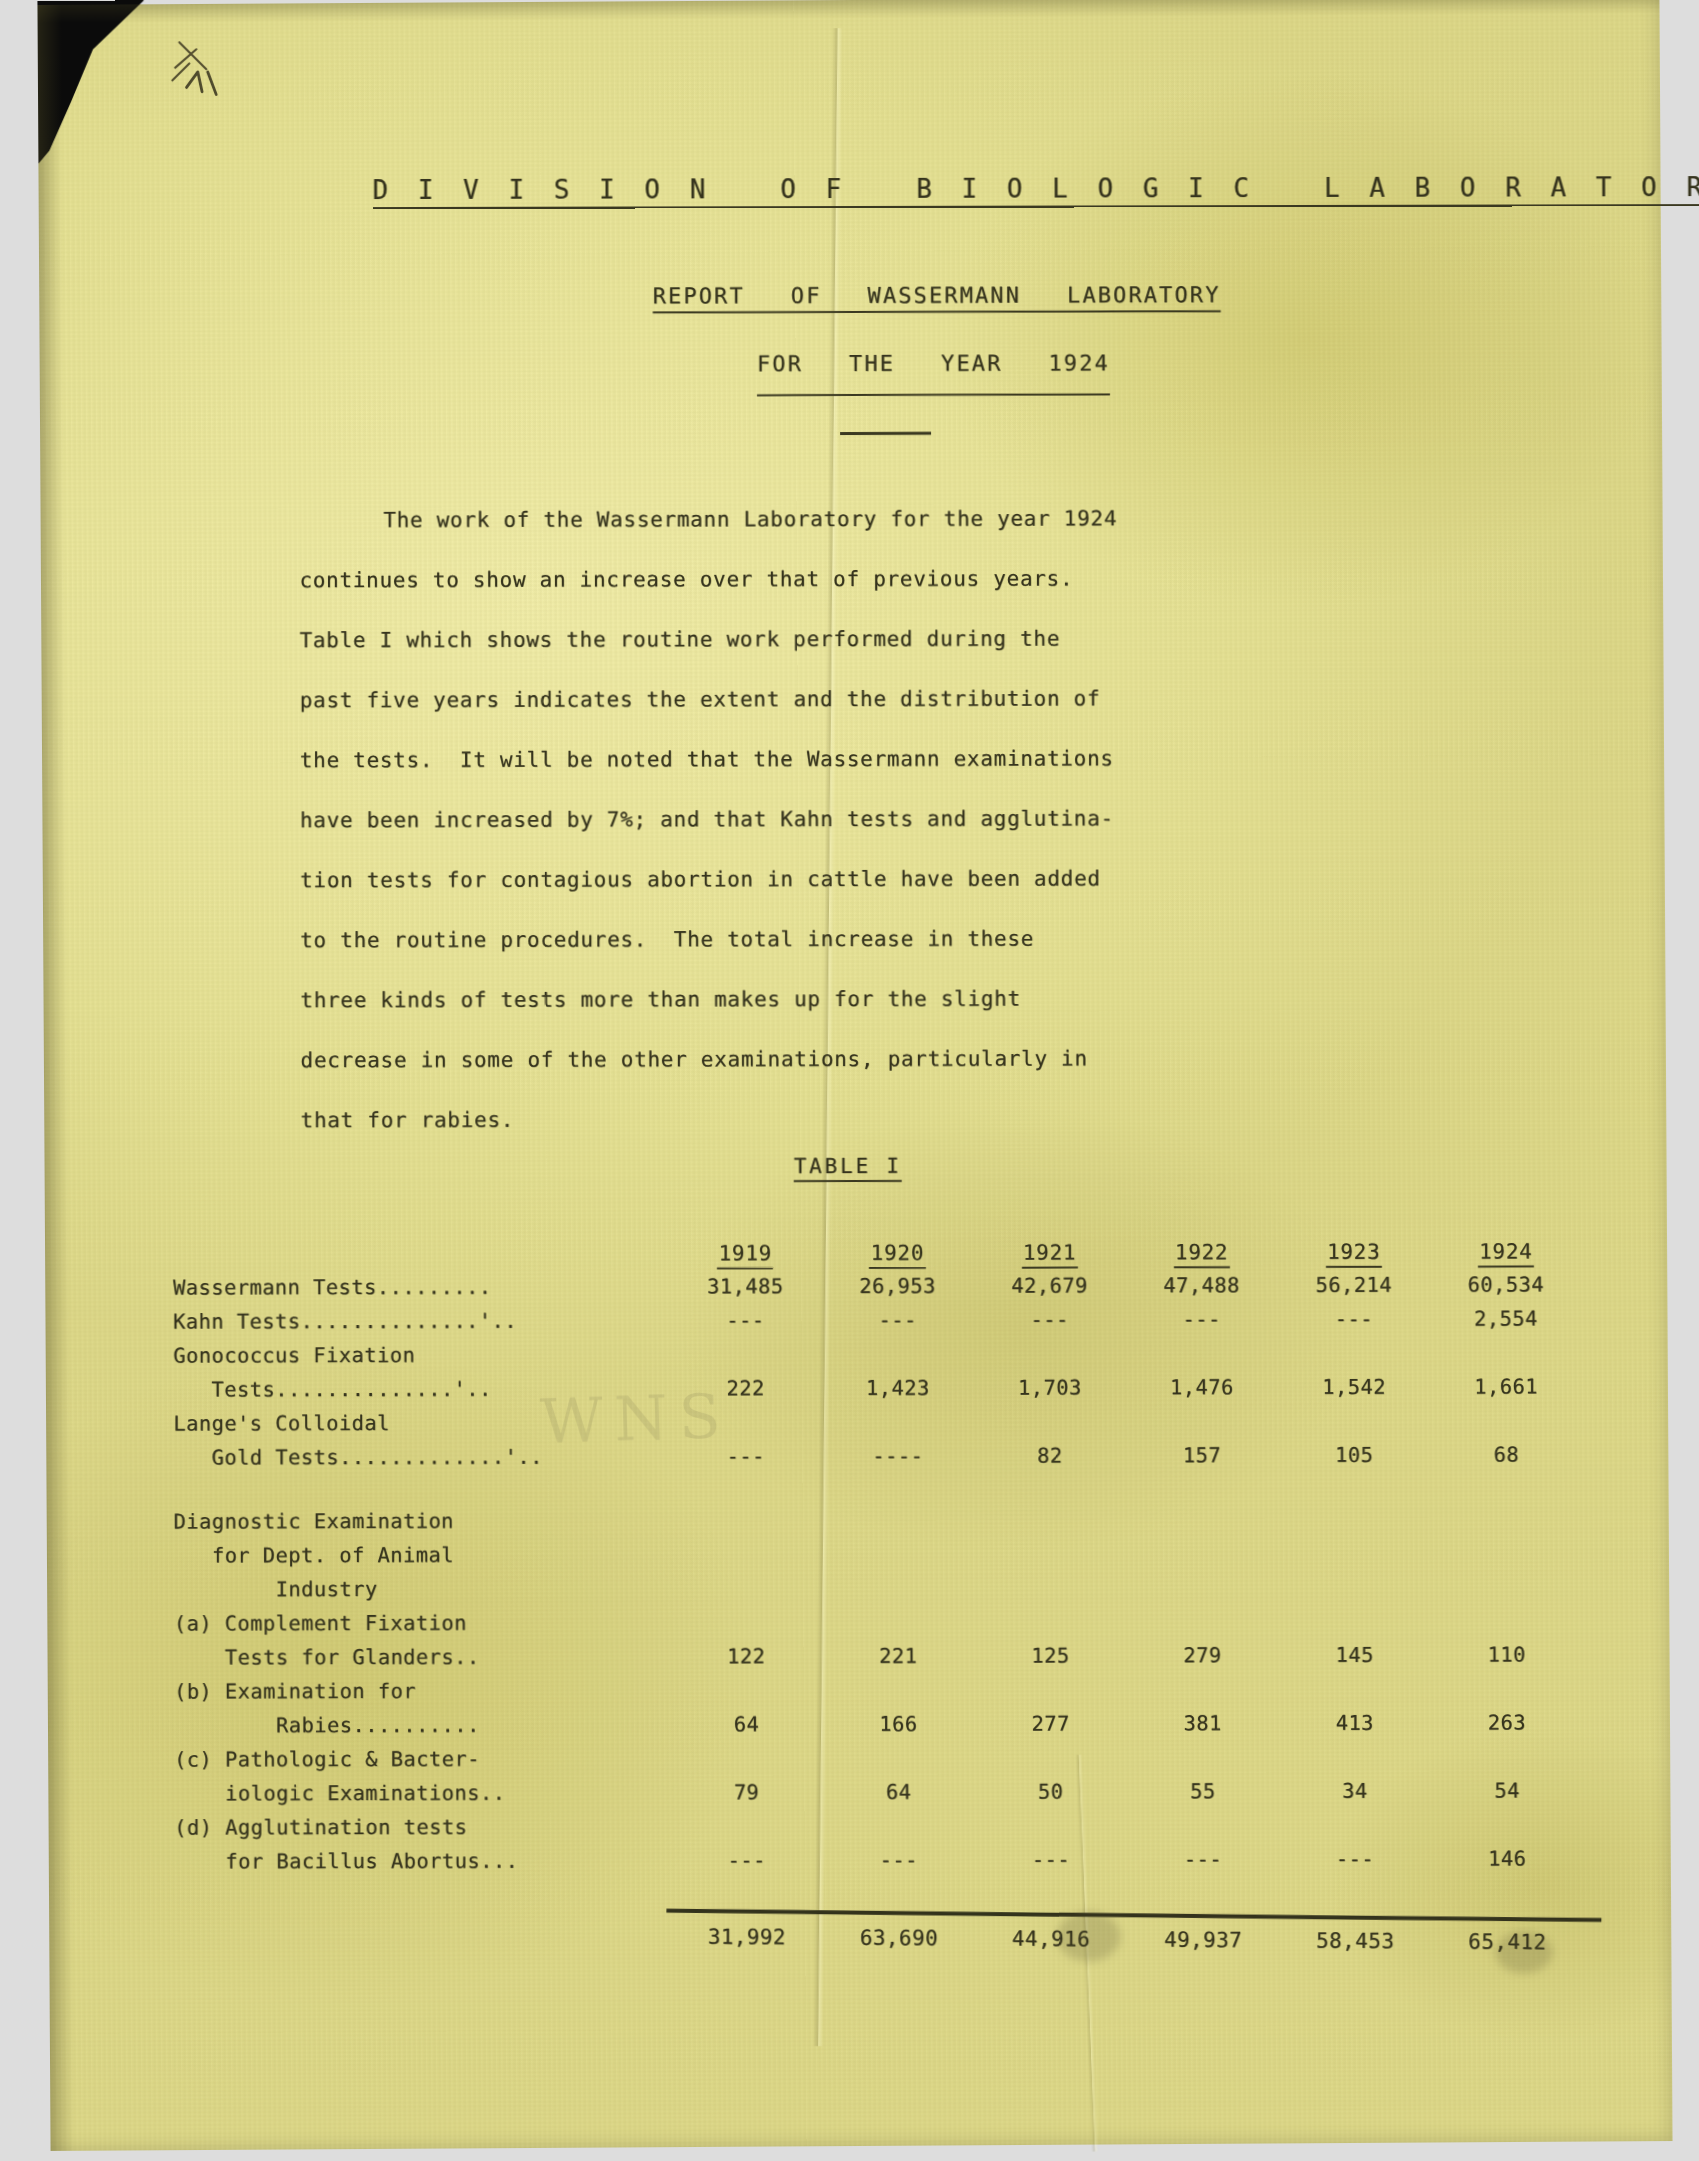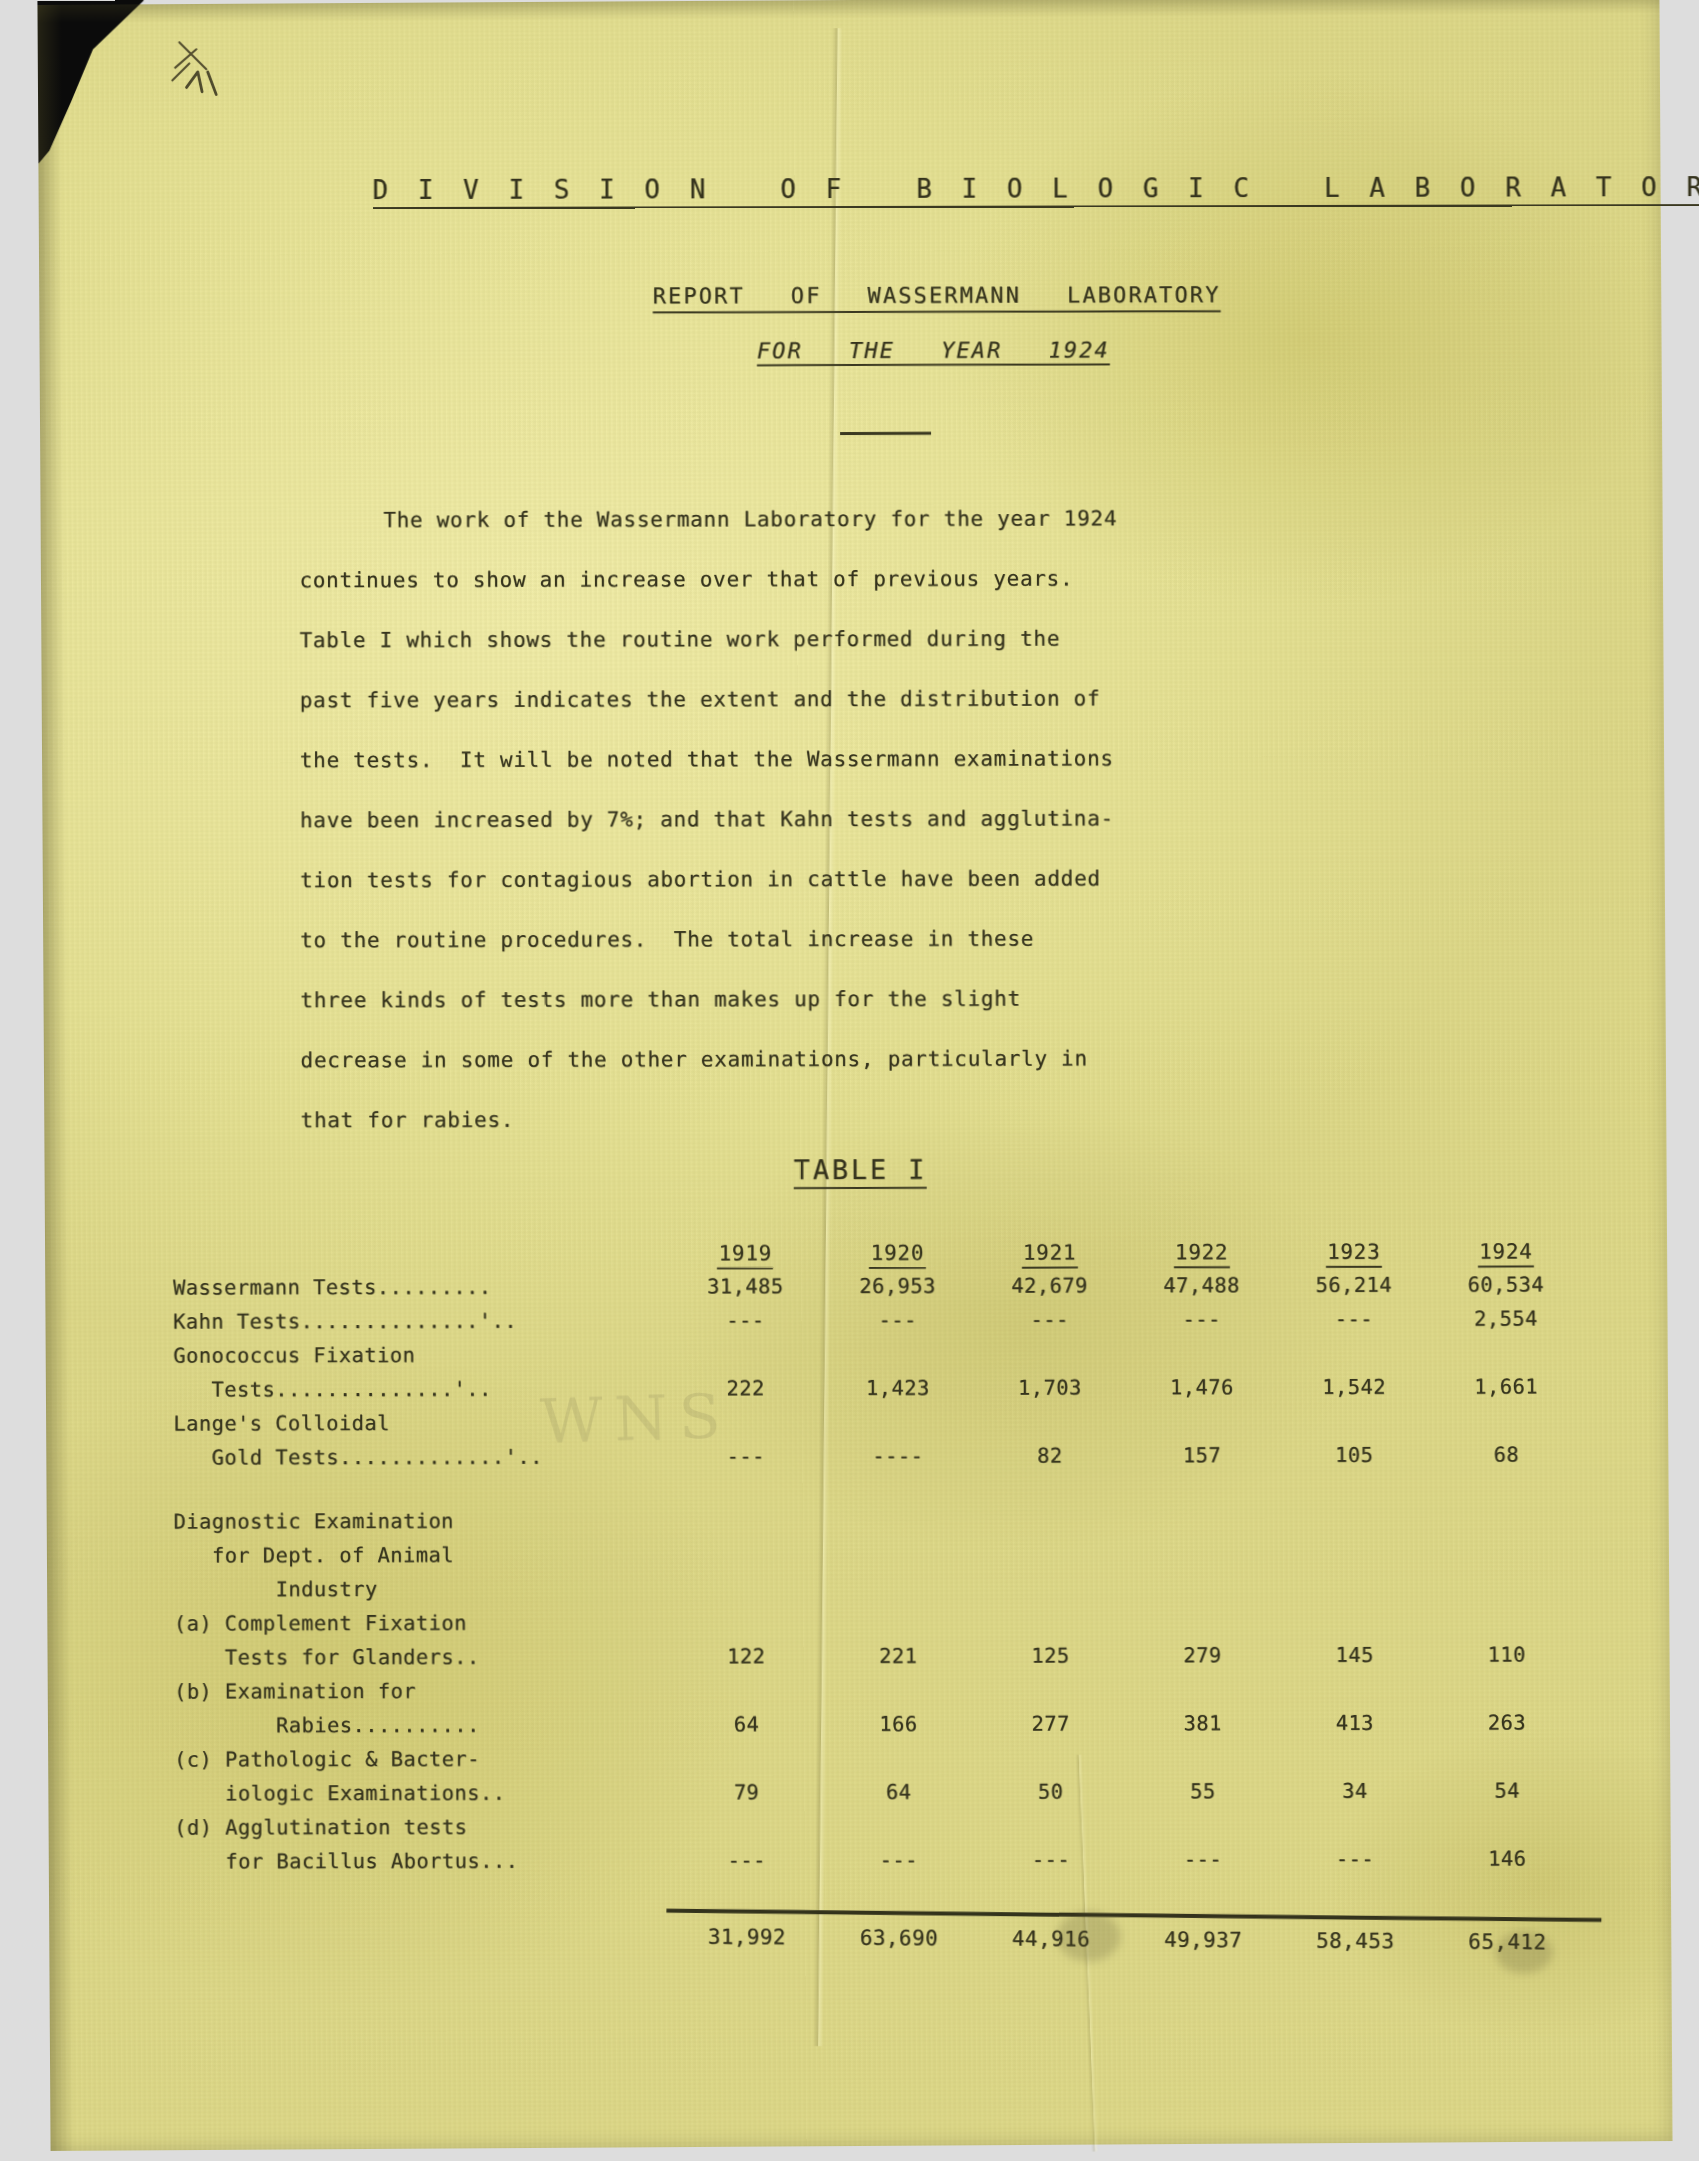--- a/index.html
+++ b/index.html
@@ -135,27 +135,26 @@
     position: absolute;
     left: 613px; top: 283px;
     font-size: 22px;
     letter-spacing: 2.1px;
     white-space: pre;
     border-bottom: 2.1px solid #3a3820;
     padding-bottom: 2.8px;
   }
   #h-foryear {
     position: absolute;
-    left: 717px; top: 338px;
+    left: 717px; top: 351px;
     font-size: 22px;
     letter-spacing: 2.1px;
     white-space: pre;
     border-bottom: 2.1px solid #3a3820;
-    padding-bottom: 1px;
-    font-style: italic;
+    padding-bottom: 18px;
   }
   #rule-short {
     position: absolute;
     left: 800px; top: 432px;
     width: 91px; height: 2.8px;
     background: #3b3921;
   }
 
   
   #body-para {
@@ -168,21 +167,21 @@
     letter-spacing: 0.7px;
     line-height: 60px;
     white-space: pre;
   }
   #body-para .line.indent { padding-left: 84px; }
 
   
   #h-table {
     position: absolute;
     left: 752px; top: 1154px;
-    font-size: 27px;
+    font-size: 21px;
     letter-spacing: 2.8px;
     white-space: pre;
     border-bottom: 2.1px solid #3a3820;
     padding-bottom: 2.1px;
   }
 
   #table-wrap {
     position: absolute;
     left: 131px; top: 1241px;
     width: 1445px;

